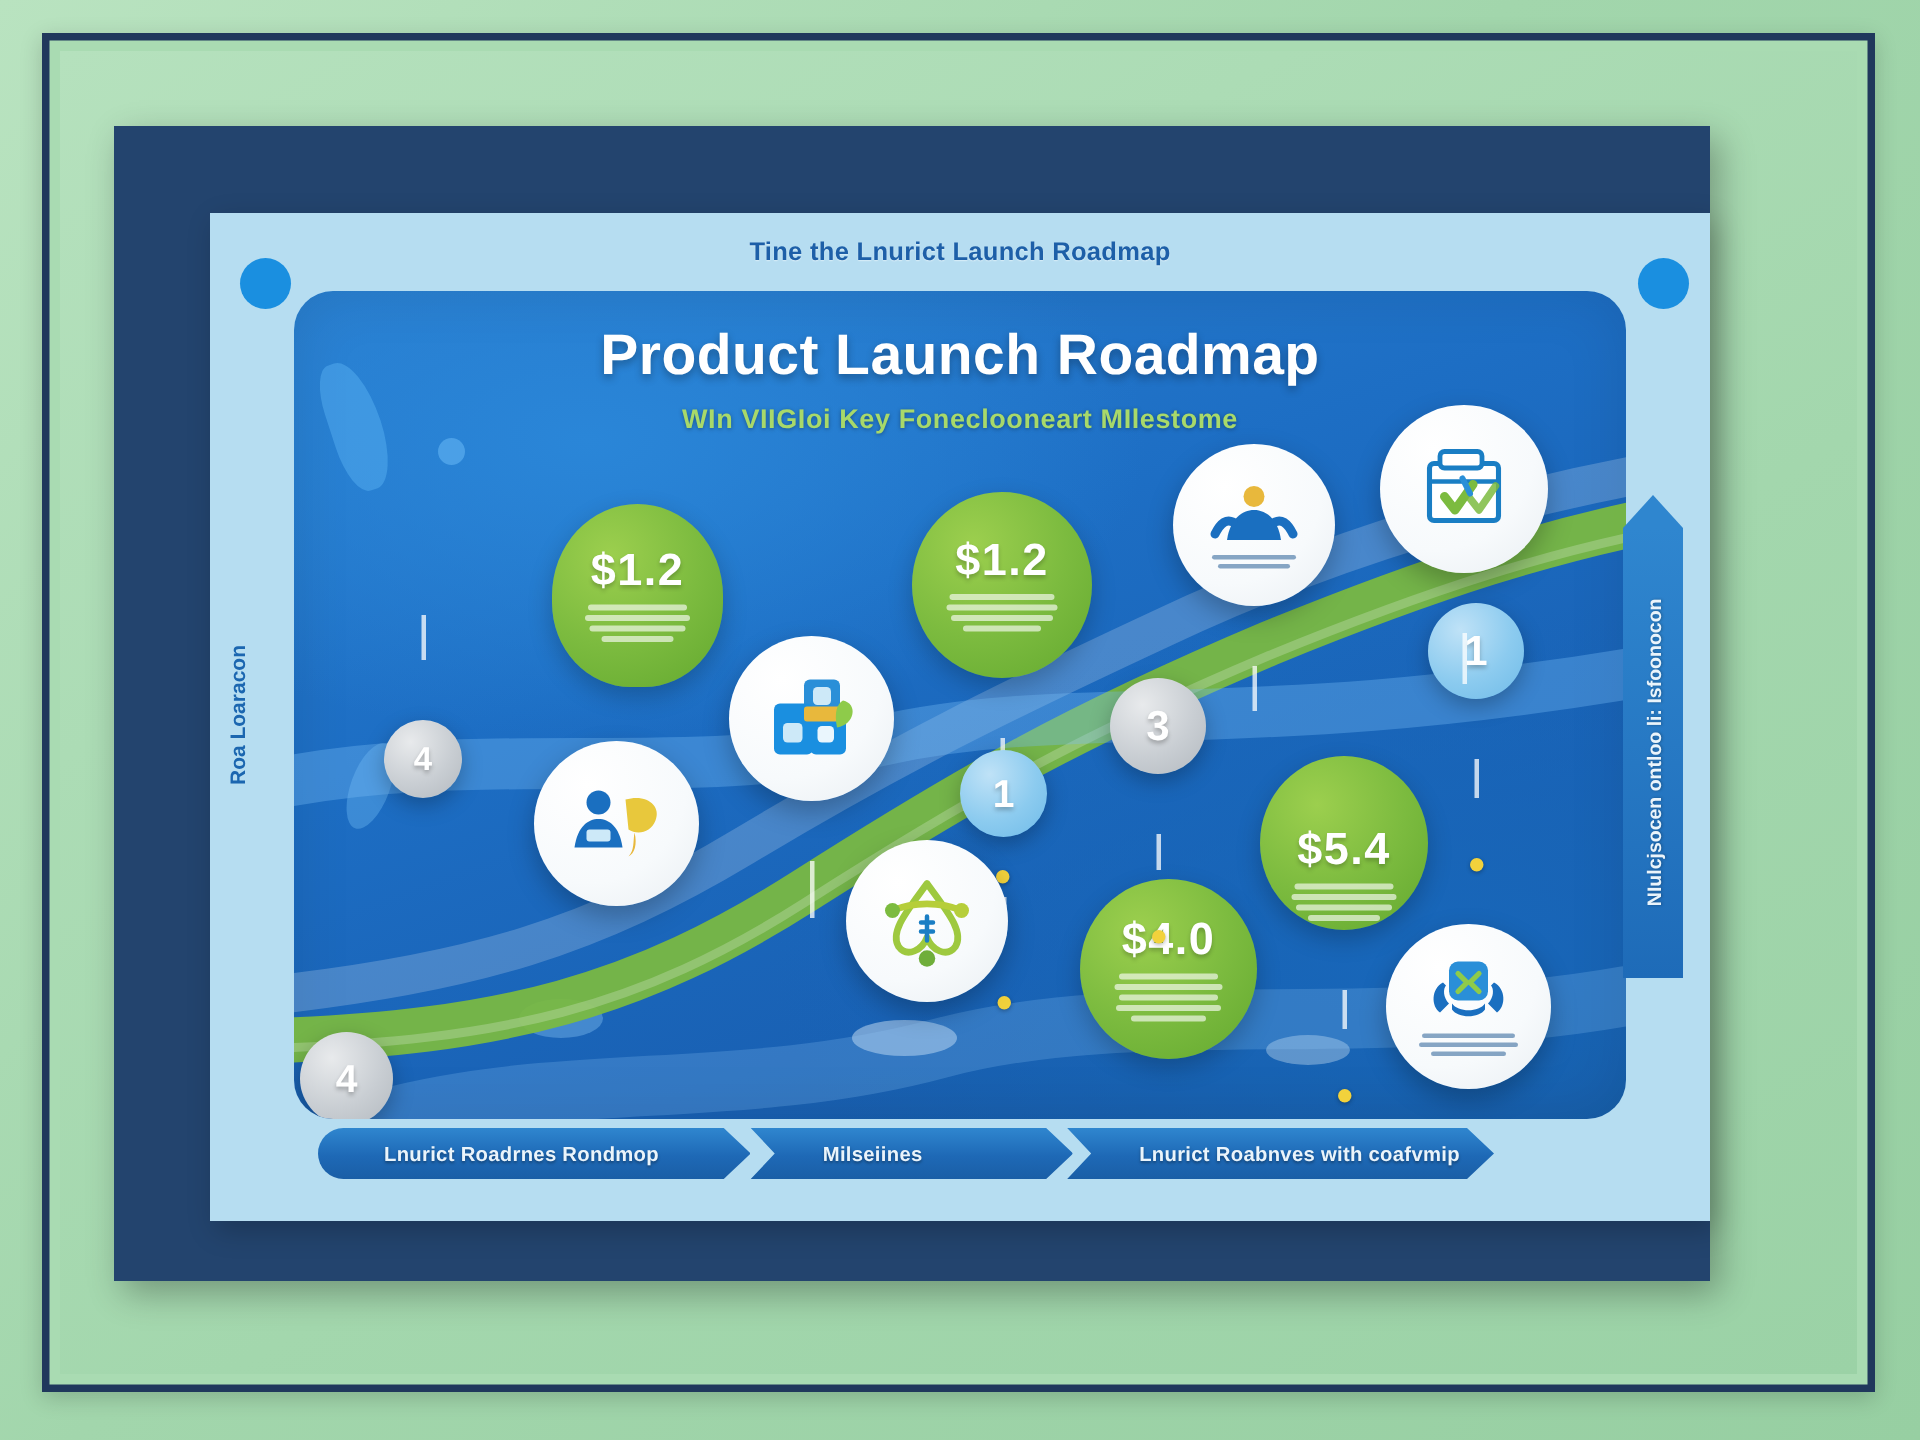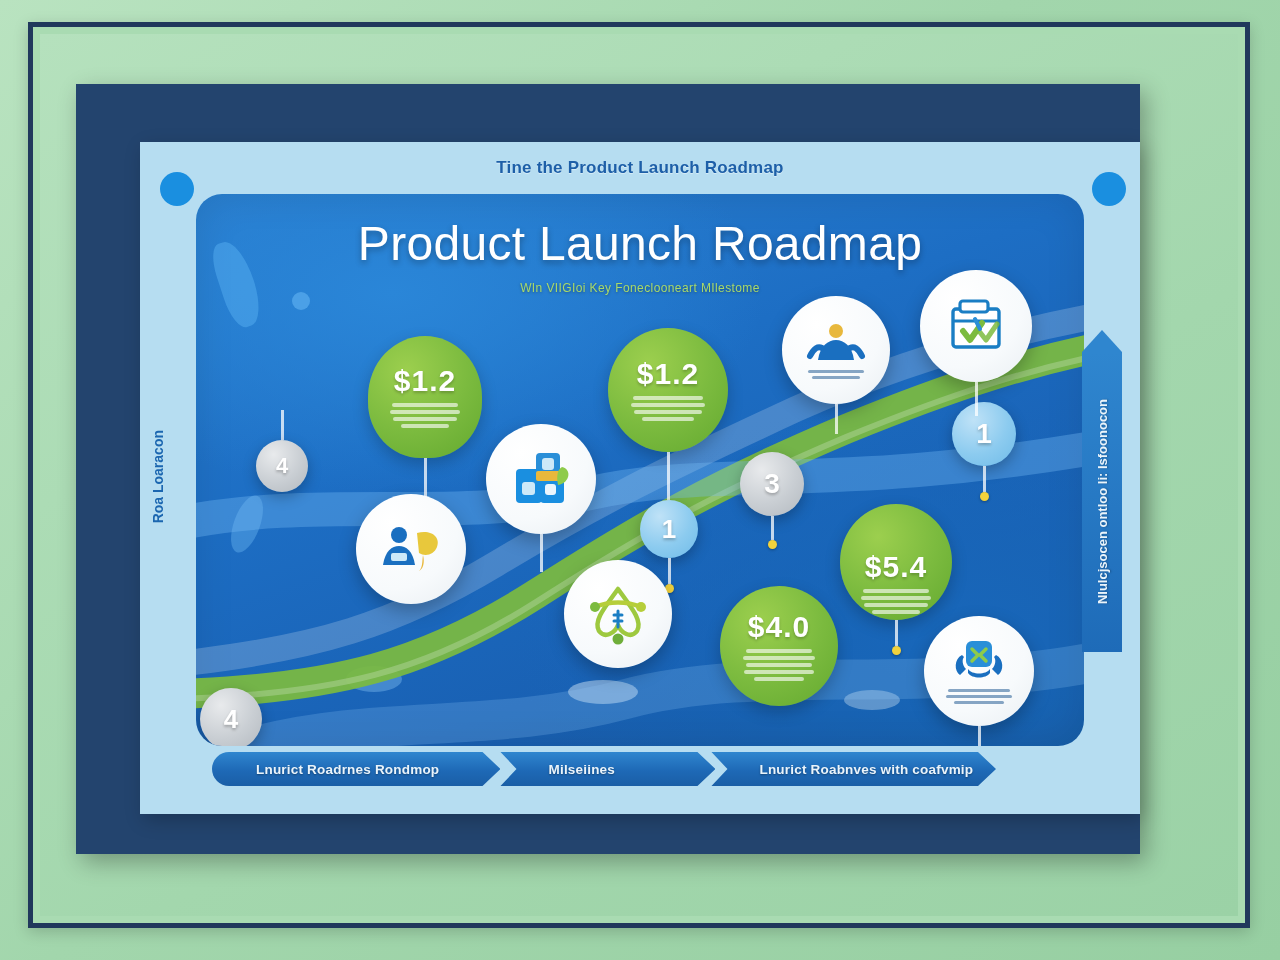--- a/index.html
+++ b/index.html
@@ -88,20 +88,21 @@
   .curve-light {
     position: absolute; left: 0; top: 0; width: 888px; height: 552px;
   }
 
   
   .node {
     position: absolute;
     display: flex; flex-direction: column;
     align-items: center; justify-content: center;
     text-align: center;
+    gap: 40px;
   }
   .bubble-green {
     border-radius: 50%;
     background: radial-gradient(circle at 34% 28%, #9ccf4e 0%, #7cbb3f 52%, #63a92f 100%);
     box-shadow: 0 6px 16px rgba(0,0,0,.22);
     display: flex; flex-direction: column;
     align-items: center; justify-content: center;
     color: #fff;
     padding: 6px 10px;
   }
@@ -203,43 +204,43 @@
   <div class="outer-bevel"></div>
   <div class="navy-line"></div>
   <div class="mint-mat"></div>
   <div class="navy-panel"></div>
   <div class="lightblue-panel"></div>
 
   <div class="corner-dot tl"></div>
   <div class="corner-dot tr"></div>
 
   <div class="header-strip">
-    <span>Tine the Product Launch Roadmap</span>
+    <span>Tine the Lnurict Launch Roadmap</span>
   </div>
 
   <div class="canvas">
 
     <div class="blob b1"></div>
     <div class="blob b2"></div>
     <div class="blob b3"></div>
     <div class="blob b4"></div>
     <div class="blob b5"></div>
     <div class="blob b6"></div>
 
     <svg class="curve-light" viewBox="0 0 888 552">
       <path d="M-20,470 C120,455 200,430 300,370 C400,310 470,275 600,215 C700,170 800,140 910,120" fill="none" stroke="rgba(255,255,255,.20)" stroke-width="26" stroke-linecap="round"></path>
       <path d="M-20,500 C140,495 230,470 340,400 C450,330 520,290 650,235 C760,190 840,165 920,150" fill="none" stroke="#7cbb3f" stroke-width="30" stroke-linecap="round" opacity=".92"></path>
       <path d="M-20,505 C140,500 230,478 340,408 C450,338 520,298 650,243 C760,198 840,173 920,158" fill="none" stroke="rgba(255,255,255,.22)" stroke-width="6" stroke-linecap="round"></path>
       <path d="M-20,330 C120,300 260,330 390,300 C520,270 640,300 920,250" fill="none" stroke="rgba(120,190,245,.35)" stroke-width="34" stroke-linecap="round"></path>
       <path d="M60,552 C180,520 300,540 430,505 C560,470 720,500 888,470" fill="none" stroke="rgba(150,205,250,.22)" stroke-width="40" stroke-linecap="round"></path>
     </svg>
 
     <div style="position:absolute;left:0;top:22px;width:888px;text-align:center;">
-      <div style="font-size:48px;font-weight:normal;color:#ffffff;letter-spacing:.3px;text-shadow:0 3px 6px rgba(0,0,0,.30);">Product Launch Roadmap</div>
-      <div style="margin-top:10px;font-size:12px;font-weight:normal;color:#a8d96a;letter-spacing:.4px;text-shadow:0 1px 3px rgba(0,0,0,.35);">WIn VIIGIoi Key Foneclooneart MIlestome</div>
+      <div style="font-size:38px;font-weight:bold;color:#ffffff;letter-spacing:.3px;text-shadow:0 3px 6px rgba(0,0,0,.30);">Product Launch Roadmap</div>
+      <div style="margin-top:10px;font-size:18px;font-weight:bold;color:#a8d96a;letter-spacing:.4px;text-shadow:0 1px 3px rgba(0,0,0,.35);">WIn VIIGIoi Key Foneclooneart MIlestome</div>
     </div>
 
     <div class="node" style="left:60px;top:216px;">
       <div class="tail" style="height:30px"></div>
       <div class="circle-num gray" style="width:52px;height:52px;font-size:22px;">4</div>
     </div>
 
     <div class="node" style="left:172px;top:142px;">
       <div class="bubble-green" style="width:114px;height:122px;border-radius:50% 50% 46% 46%;">
         <div class="amount">$1.2</div>

